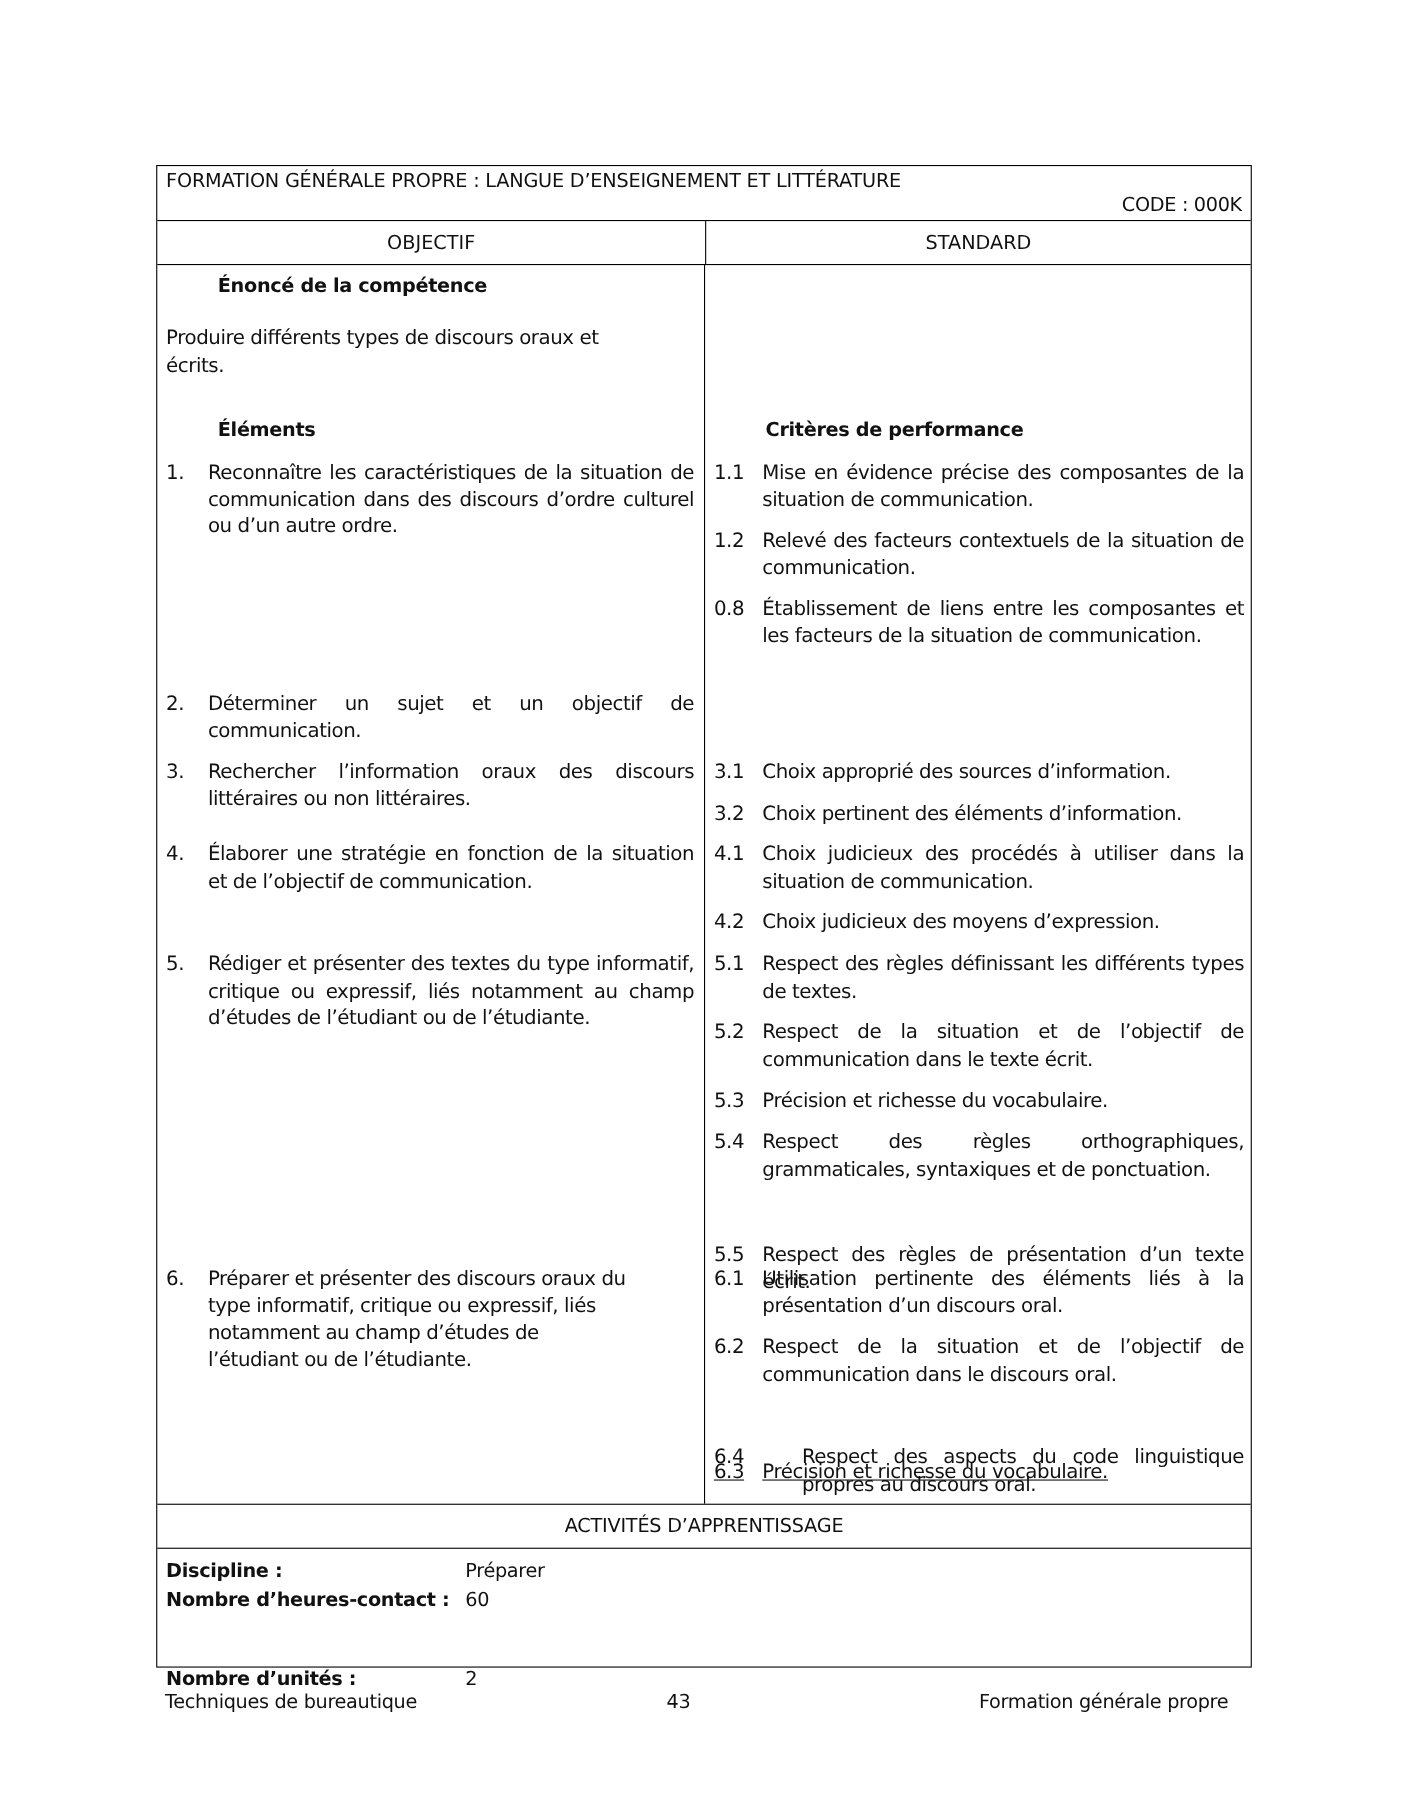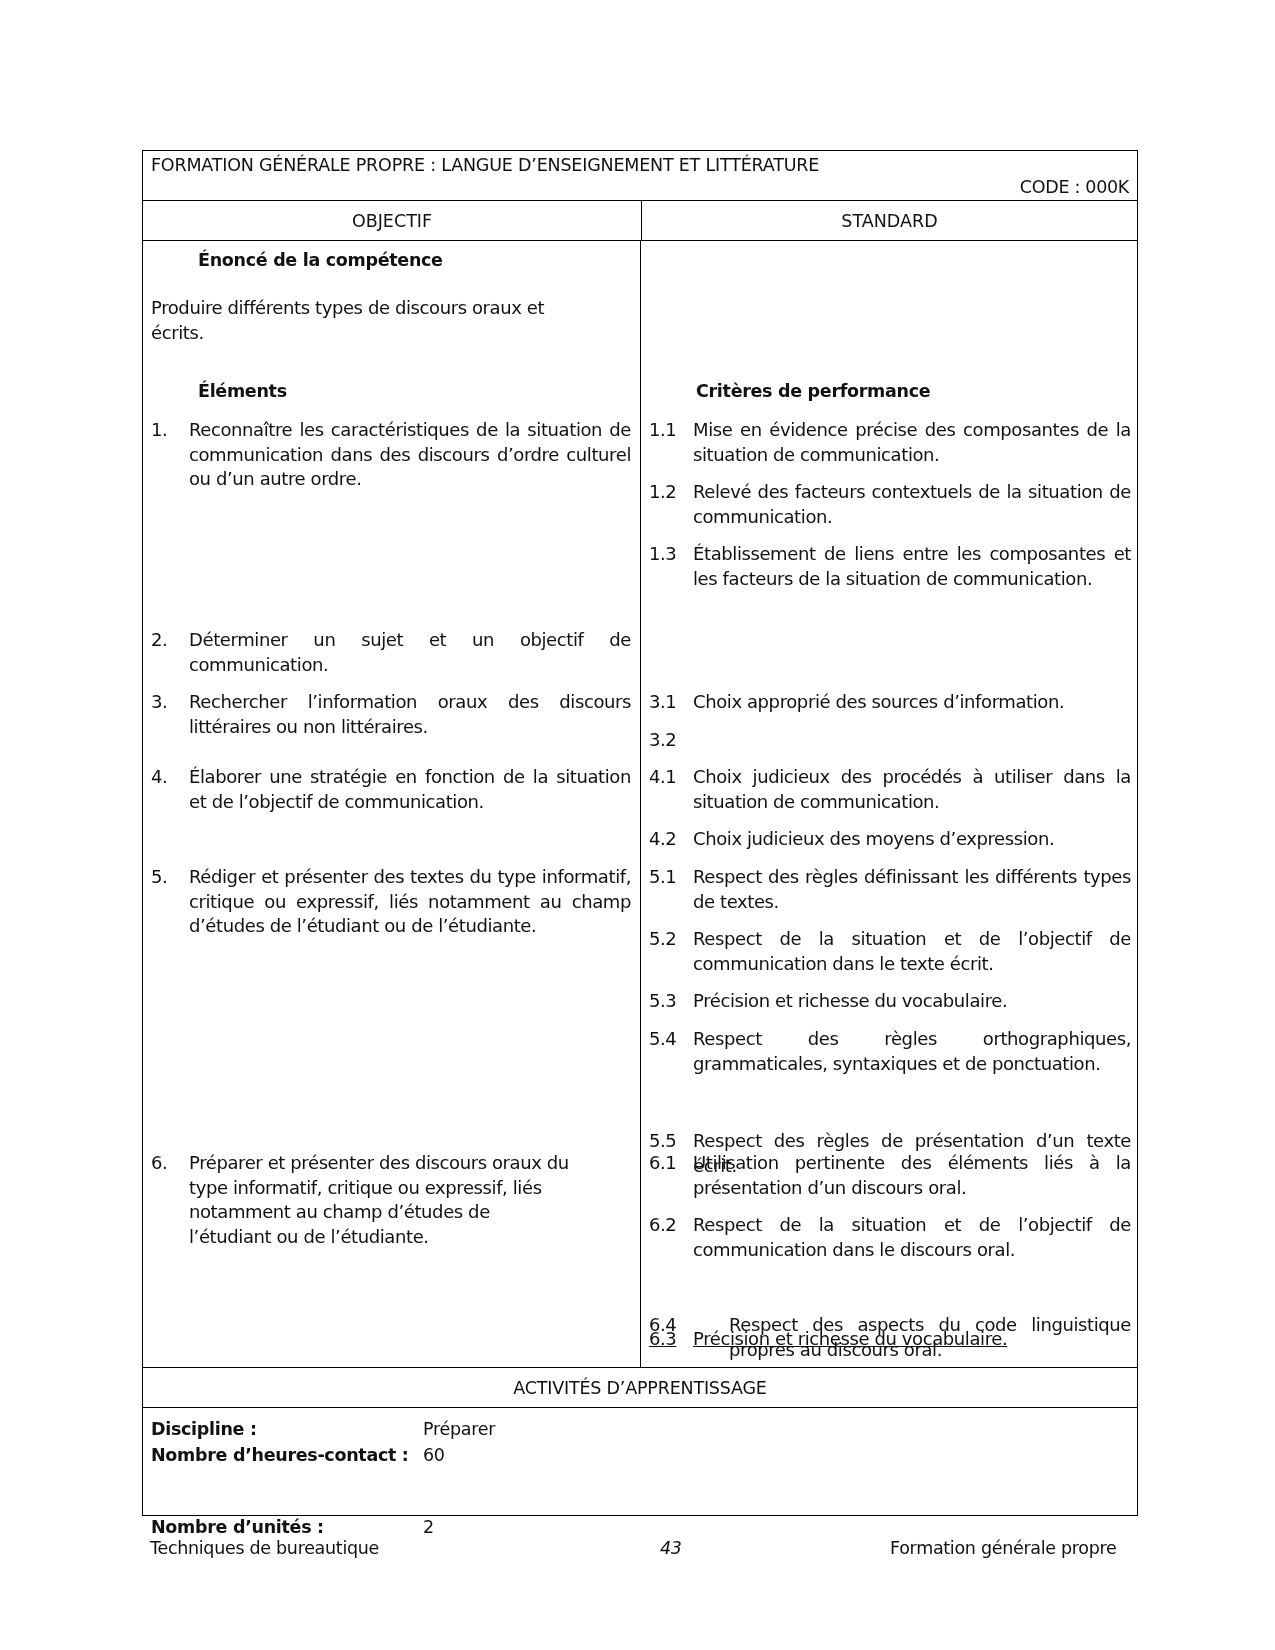--- a/index.html
+++ b/index.html
@@ -94,29 +94,30 @@
 
       <div class="item right-item" style="top:177px;">
         <span class="num">1.1</span>
         <span class="txt">Mise en évidence précise des composantes de la situation de communication.</span>
       </div>
       <div class="item right-item" style="top:239px;">
         <span class="num">1.2</span>
         <span class="txt">Relevé des facteurs contextuels de la situation de communication.</span>
       </div>
       <div class="item right-item" style="top:301px;">
-        <span class="num">1.3</span>
+        <span class="num">0.8</span>
         <span class="txt">Établissement de liens entre les composantes et les facteurs de la situation de communication.</span>
       </div>
       <div class="item right-item" style="top:449px;">
         <span class="num">3.1</span>
         <span class="txt">Choix approprié des sources d’information.</span>
       </div>
       <div class="item right-item" style="top:487px;">
         <span class="num">3.2</span>
+        <span class="txt">Choix pertinent des éléments d’information.</span>
       </div>
       <div class="item right-item" style="top:524px;">
         <span class="num">4.1</span>
         <span class="txt">Choix judicieux des procédés à utiliser dans la situation de communication.</span>
       </div>
       <div class="item right-item" style="top:586px;">
         <span class="num">4.2</span>
         <span class="txt">Choix judicieux des moyens d’expression.</span>
       </div>
       <div class="item right-item" style="top:624px;">
@@ -170,14 +171,14 @@
       <span>60</span>
     </div>
     <div class="info-line" style="top:63px;margin-top:46px;">
       <span class="k">Nombre d’unités :</span>
       <span>2</span>
     </div>
   </div>
 </div>
 
 <div class="footer" style="left:150px;">Techniques de bureautique</div>
-<div class="footer" style="left:660px;font-style:italic;">43</div>
+<div class="footer" style="left:606px;">43</div>
 <div class="footer" style="left:890px;">Formation générale propre</div>
 
 </body></html>

